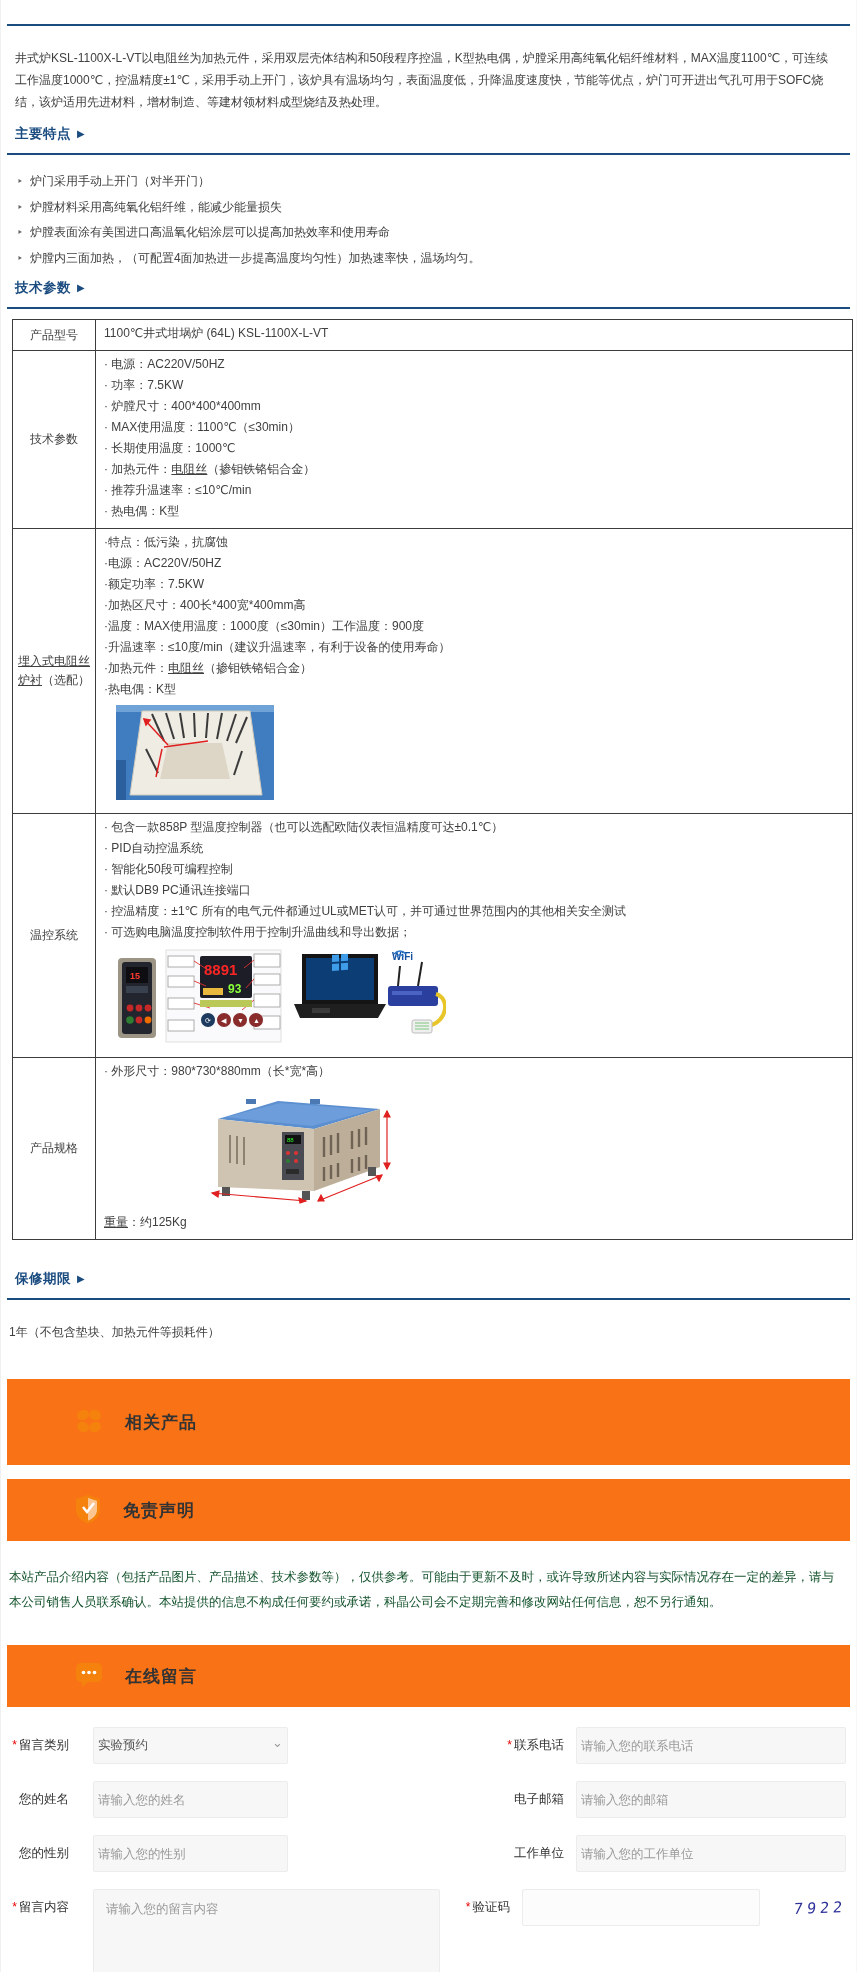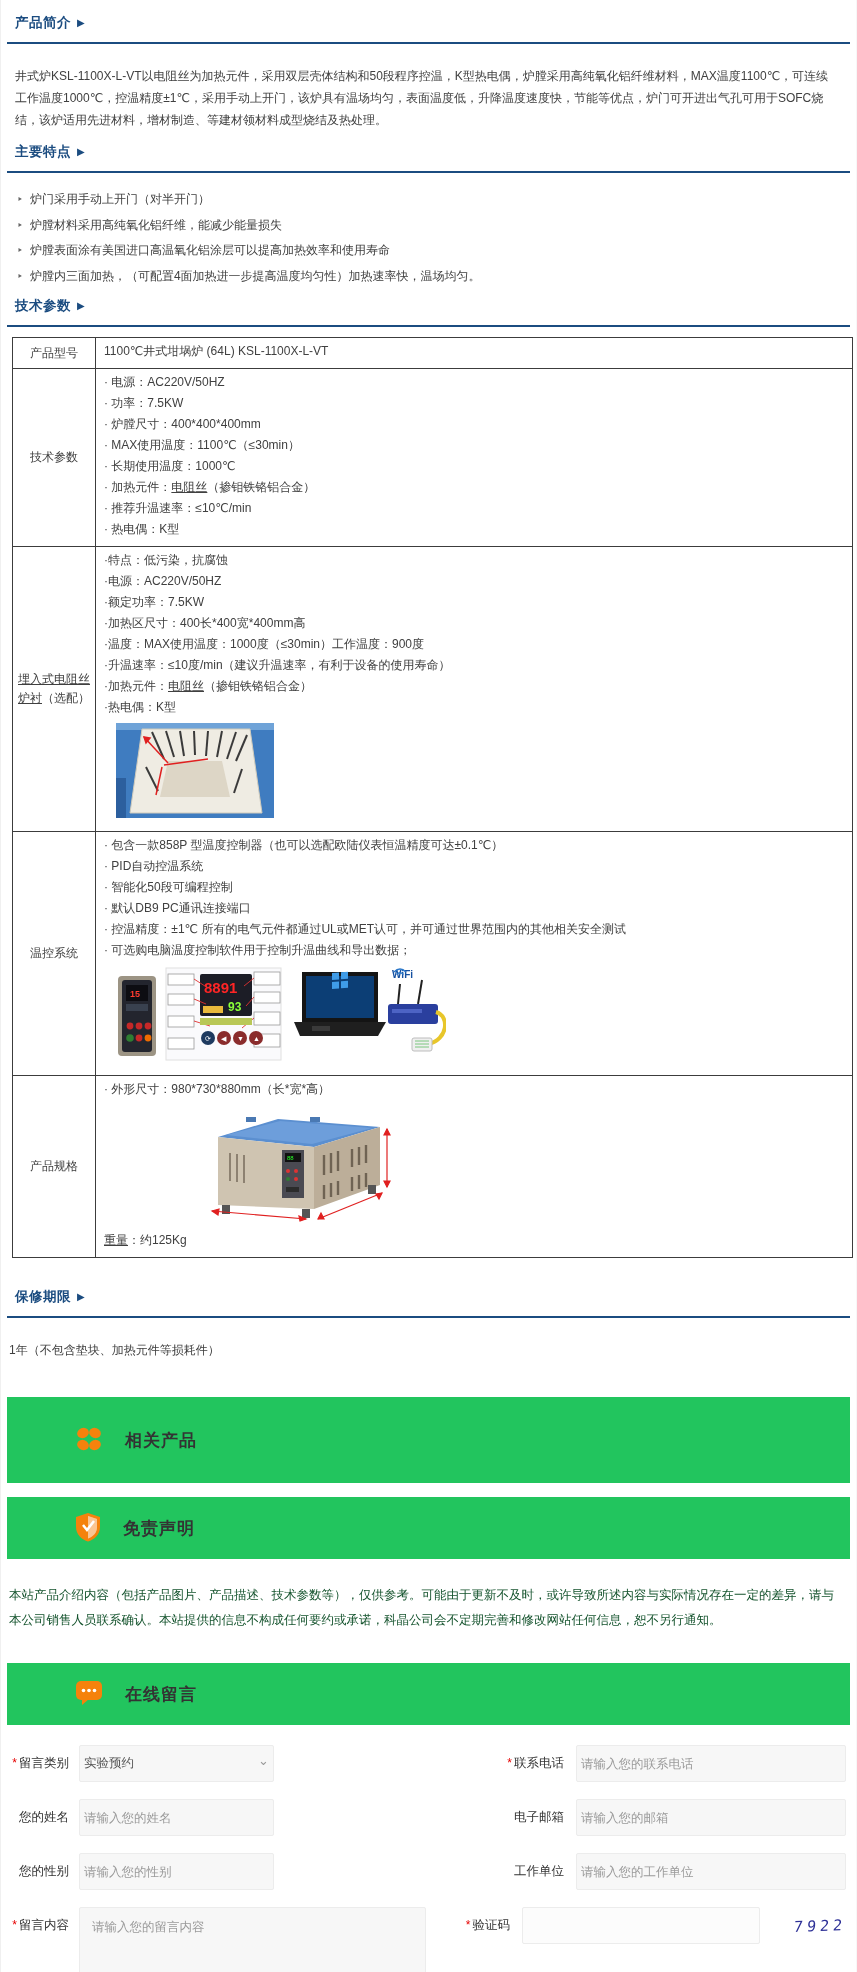--- a/index.html
+++ b/index.html
@@ -23,32 +23,32 @@
   .feature-list .bullet { color:#666; margin-right:7px; font-size:10px; }
   
   .spec-table { border-collapse:collapse; margin:10px 0 0 5px; width:841px; table-layout:fixed; }
   .spec-table td { border:1px solid #3c3c3c; vertical-align:middle; }
   .spec-table .lbl { width:83px; text-align:center; color:#404040; line-height:19px; padding:4px 2px; }
   .spec-table .val { padding:3px 8px 6px 8px; }
   .line { line-height:21px; white-space:nowrap; overflow:hidden; }
   .u { text-decoration:underline; }
   .img-wrap { margin:5px 0 4px 12px; }
   
-  .band { background:#22c55e; display:flex; align-items:center; padding-left:68px; }
+  .band { background:#f97316; display:flex; align-items:center; padding-left:68px; }
   .band-related { height:86px; margin-top:30px; }
   .band-small { height:62px; }
   .band-label { font-size:17px; font-weight:bold; color:#333; margin-left:22px; letter-spacing:1px; }
   .disclaimer-text { padding:24px 4px 0 2px; line-height:25px; color:#14532d; font-size:12.5px; }
   
   .form { margin-top:20px; padding:0 4px; }
   .form-row { display:flex; align-items:flex-start; margin-bottom:17px; }
   .fgroup { display:flex; align-items:center; }
   .flabel { color:#333; font-size:12.5px; text-align:right; white-space:nowrap; }
   .star { color:#e60000; margin-right:2px; font-size:12px; }
-  .fl-left .flabel { width:58px; margin-right:10px; }
+  .fl-left .flabel { width:58px; margin-right:24px; }
   .fl-right { margin-left:auto; }
   .fl-right .flabel { width:82px; margin-right:12px; }
   .fld {
     height:37px; background:#f7f7f7; border:1px solid #ececec; border-radius:2px;
     font-size:12.5px; color:#555; padding:0 4px; outline:none;
     font-family:"Liberation Sans","DejaVu Sans",sans-serif;
   }
   .fld::placeholder { color:#9a9a9a; }
   .fld-left { width:195px; }
   .fld-right { width:270px; }
@@ -64,21 +64,20 @@
     color:#2d3097; font-family:"DejaVu Sans Mono",monospace; font-size:15px;
     letter-spacing:4px; margin-left:34px; transform:skewX(-8deg) rotate(-2deg);
     cursor:pointer; user-select:none;
   }
   svg text { font-family:"Liberation Sans","DejaVu Sans",sans-serif; }
 </style>
 </head>
 <body>
 
 <div class="sec">
-  <h2 class="sec-title"><span>产品简介</span><span class="arrow">▶</span></h2>
   <div class="sec-rule"></div>
   <p class="sec-body">井式炉KSL-1100X-L-VT以电阻丝为加热元件，采用双层壳体结构和50段程序控温，K型热电偶，炉膛采用高纯氧化铝纤维材料，MAX温度1100℃，可连续工作温度1000℃，控温精度±1℃，采用手动上开门，该炉具有温场均匀，表面温度低，升降温度速度快，节能等优点，炉门可开进出气孔可用于SOFC烧结，该炉适用先进材料，增材制造、等建材领材料成型烧结及热处理。</p>
 </div>
 
 <div class="sec">
   <h2 class="sec-title"><span>主要特点</span><span class="arrow">▶</span></h2>
   <div class="sec-rule"></div>
   <ul class="feature-list">
     <li><span class="bullet">‣</span><span>炉门采用手动上开门（对半开门）</span></li>
     <li><span class="bullet">‣</span><span>炉膛材料采用高纯氧化铝纤维，能减少能量损失</span></li>

